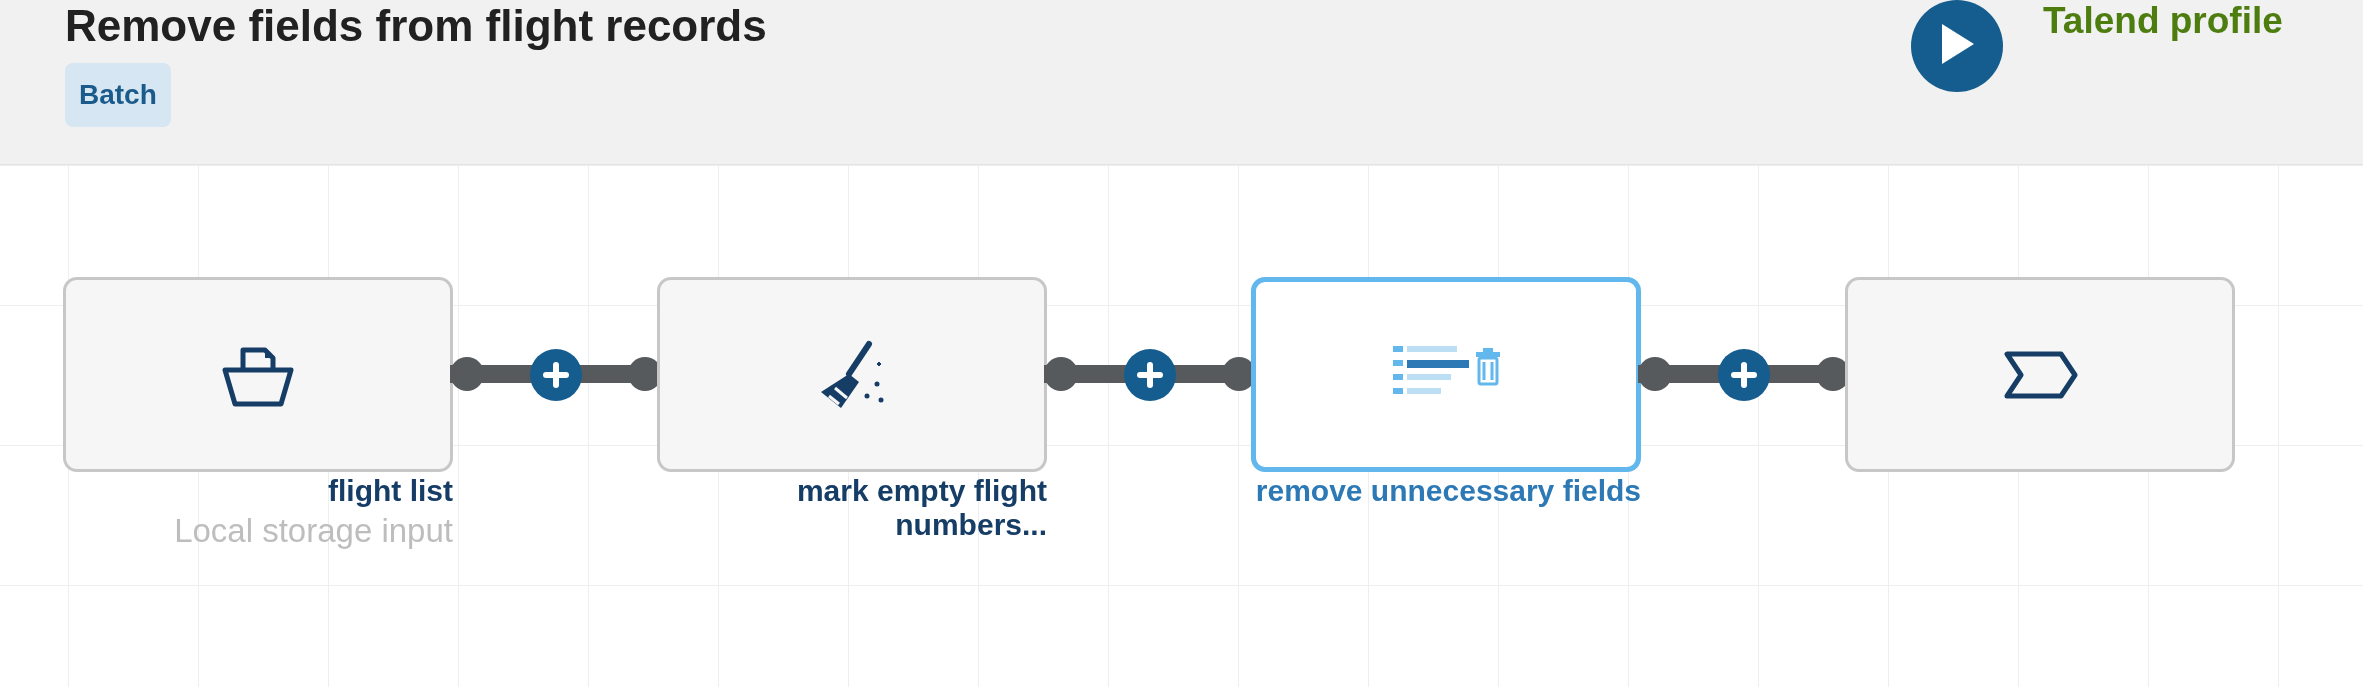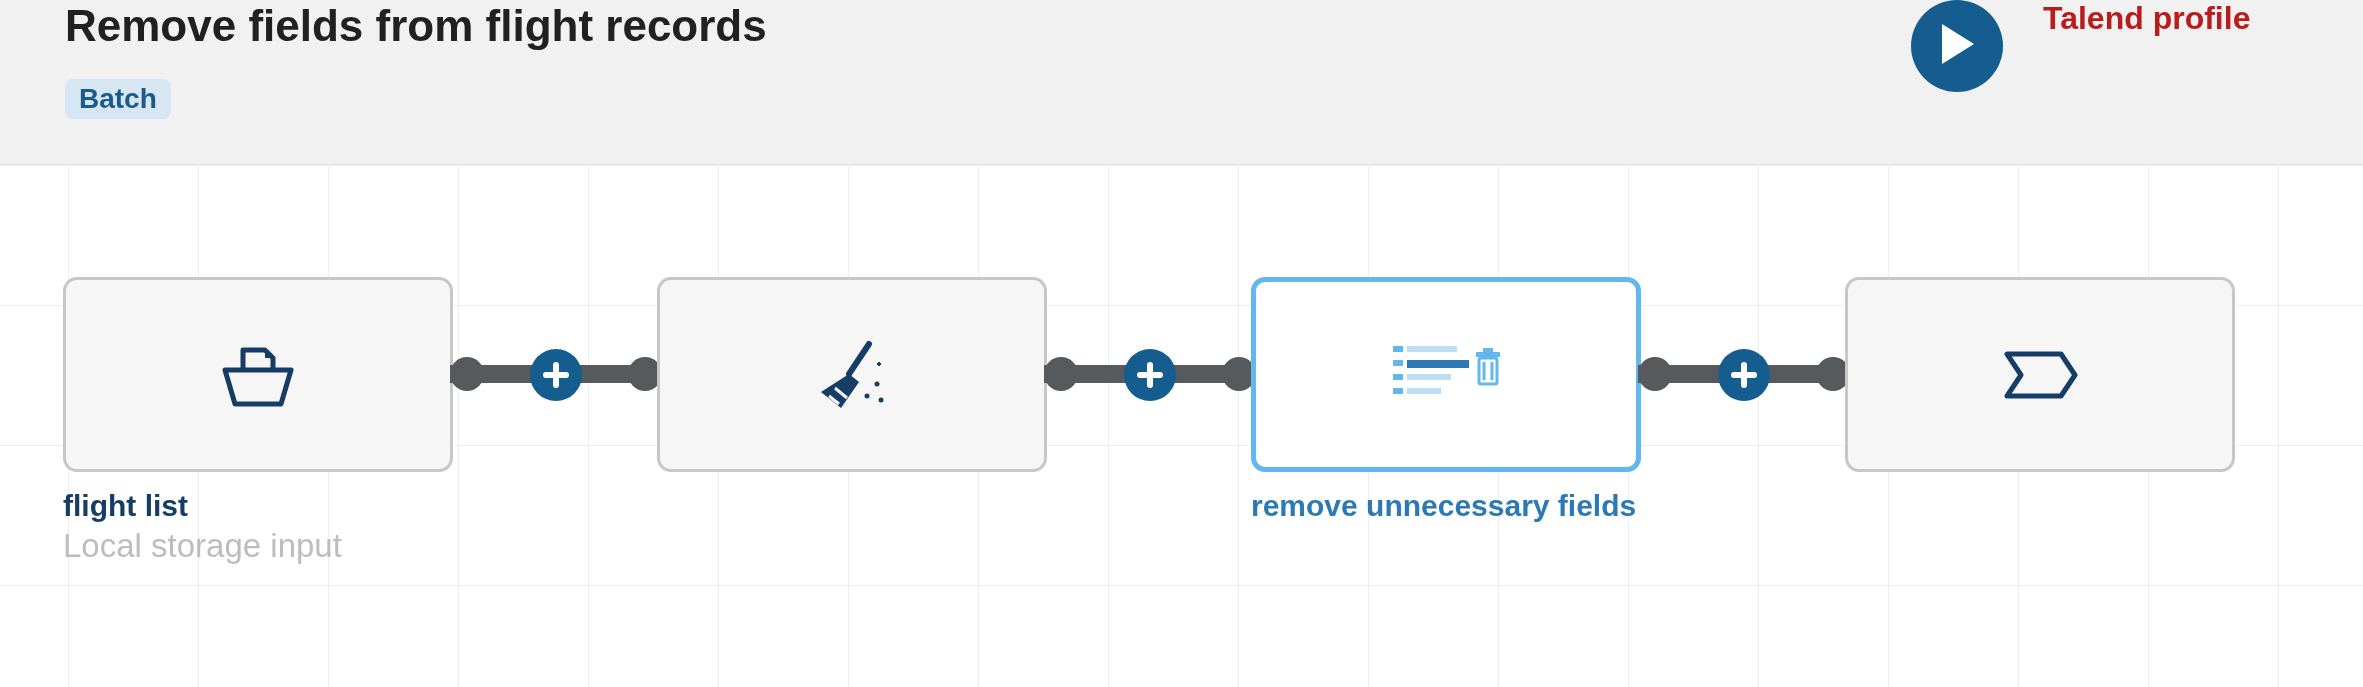--- a/index.html
+++ b/index.html
@@ -16,39 +16,39 @@
   }
   .title-block { flex: 1; }
   .page-title {
     font-size: 44px;
     font-weight: 700;
     color: #212121;
     line-height: 1.2;
   }
   .badge {
     display: inline-block;
-    margin-top: 26px;
+    margin-top: 10px;
     background: #d6e6f2;
     color: #1b5b8c;
     font-size: 28px;
     font-weight: 600;
-    padding: 4px 14px;
+    padding: 16px 14px;
     border-radius: 8px;
   }
   .run-button {
     width: 92px; height: 92px;
     border-radius: 50%;
     background: #155d8e;
     display: flex; align-items: center; justify-content: center;
     cursor: pointer;
     margin-right: 40px;
   }
   .run-button svg { fill: #fff; }
   .profile-block { min-width: 260px; }
-  .profile-label { font-size: 32px; font-weight: 700; color: #b91c1c; }
+  .profile-label { font-size: 37px; font-weight: 700; color: #4d7c0f; }
   .profile-value { font-size: 30px; color: #444; margin-top: 4px; }
 
   
   .canvas {
     position: relative;
     width: 100%;
     height: 522px;
     background-image:
       linear-gradient(to right, #eceff1 1px, transparent 1px),
       linear-gradient(to bottom, #eceff1 1px, transparent 1px);
@@ -66,23 +66,23 @@
     display: flex;
     align-items: center;
     justify-content: center;
   }
   .node.selected {
     border: 5px solid #62b7ec;
     background: #ffffff;
   }
   .node-label {
     position: absolute;
-    top: 324px;
+    top: 309px;
     width: 390px;
-    text-align: left;
+    text-align: right;
   }
   .node-label .name {
     font-size: 30px;
     font-weight: 700;
     color: #163d66;
   }
   .node.selected + .node-label .name,
   .node-label.selected .name { color: #2c79b6; }
   .node-label .subtype {
     font-size: 33px;
@@ -185,20 +185,21 @@
         <line x1="22" y1="66" x2="32" y2="74" stroke="#f6f6f6" stroke-width="3"></line>
         <line x1="28" y1="58" x2="40" y2="68" stroke="#f6f6f6" stroke-width="3"></line>
         <circle cx="70" cy="54" r="2.5" class="broom-fill"></circle>
         <circle cx="60" cy="66" r="2.5" class="broom-fill"></circle>
         <circle cx="74" cy="70" r="2.5" class="broom-fill"></circle>
         <path d="M70 34 l4 0 M72 32 l0 4" class="broom-stroke" stroke-width="2"></path>
       </svg>
     </span>
   </div>
   <div class="node-label l1">
+    <div class="name">mark empty flight numbers...</div>
   </div>
 
   <div class="port" style="left:1044px"></div>
   <div class="connector" style="left:1044px; width:210px"></div>
   <div class="add-btn" style="left:1124px"></div>
   <div class="port" style="left:1222px"></div>
 
   <div class="node selected n2">
     <span class="icon-wrap">
       <svg width="110" height="70" viewBox="0 0 110 70">

